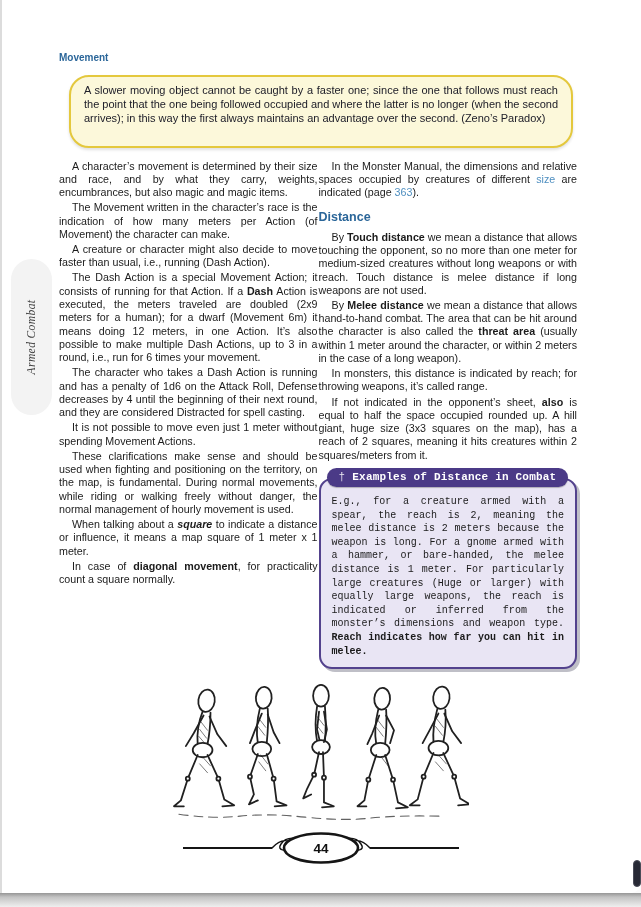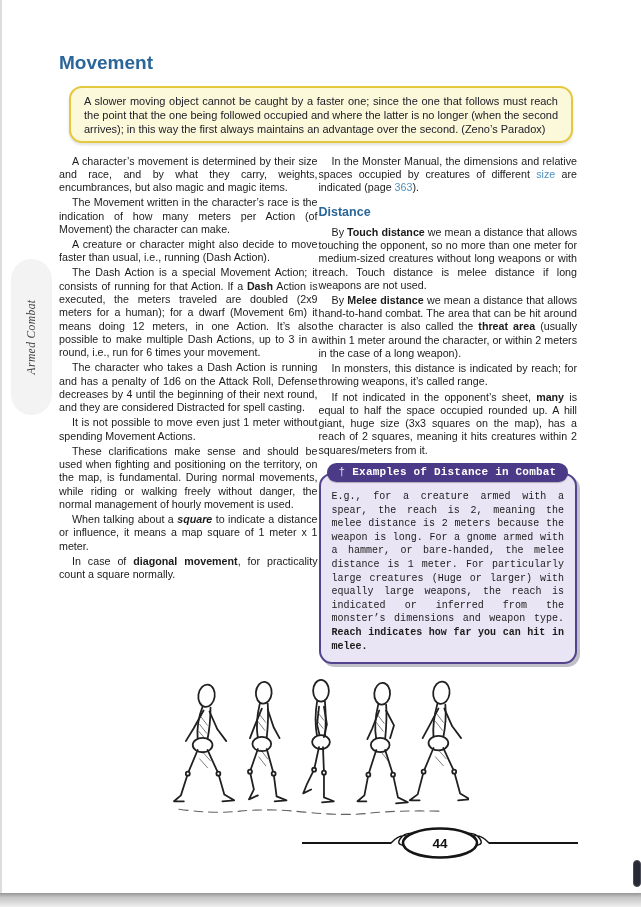--- a/index.html
+++ b/index.html
@@ -35,25 +35,25 @@
     background:#f3f3f3;border-radius:21px;
     display:flex;align-items:center;justify-content:center;
   }
   .side-tab span{
     transform:rotate(-90deg);white-space:nowrap;
     font-family:"Liberation Serif",serif;font-style:italic;
     font-size:11.5px;color:#3c3c3c;letter-spacing:.4px;
   }
   .content{position:relative;margin:52px 58px 0 57px;}
   .section-heading{
-    font-size:19px;font-weight:700;color:var(--heading);margin:0 0 9px 0;
+    font-size:10px;font-weight:700;color:var(--heading);margin:0 0 9px 0;
   }
   .callout-yellow{
     margin:12px 10px;border:2px solid var(--ybd);background:var(--ybg);
-    border-radius:13px;padding:7px 13px 4px;
+    border-radius:20px;padding:7px 13px 20px;
     font-size:11px;line-height:13.9px;color:#20202a;text-align:justify;
     box-shadow:0 2px 3px rgba(0,0,0,.12);
   }
   .cols{display:flex;gap:1px;margin-top:5px;}
   .col{width:258.5px;}
   .para{
     margin:0 0 1.8px;font-size:10.7px;line-height:13.3px;
     text-align:justify;text-indent:13px;color:var(--ink);
   }
   .b{font-weight:700;}
@@ -70,21 +70,21 @@
     font-family:Liberation Mono, monospace;
   }
   .callout-purple .para{text-indent:0;font-size:10px;line-height:13.6px;}
   .pill{
     position:absolute;top:-12px;left:6px;background:var(--pdk);color:#fff;
     border-radius:11px;padding:3px 12px 4px;font-size:11px;font-weight:700;
     white-space:nowrap;letter-spacing:.2px;box-shadow:0 1px 1px rgba(0,0,0,.25);
   }
   .pill .dagger{font-weight:400;margin-right:7px;opacity:.9;}
   .figures{display:flex;justify-content:center;margin-top:14px;}
-  .footer-divider{display:flex;justify-content:flex-end;margin-top:4px;}
+  .footer-divider{display:flex;justify-content:center;margin-top:4px;}
 </style>
 </head>
 <body>
 
 <div class="sheet">
 
   <div class="side-tab">
     <span>Armed Combat</span>
   </div>
 
@@ -108,21 +108,21 @@
         </div>
       <div class="col">
         <div>
             <p class="para"><span>In the Monster Manual, the dimensions and relative spaces occupied by creatures of different </span><span class="link">size</span><span> are indicated (page </span><span class="link">363</span><span>).</span></p>
           </div>
         <div class="distance-heading">Distance</div>
         <div>
             <p class="para"><span>By </span><span class="b">Touch distance</span><span> we mean a distance that allows touching the opponent, so no more than one meter for medium-sized creatures without long weapons or with reach. Touch distance is melee distance if long weapons are not used.</span></p>
             <p class="para"><span>By </span><span class="b">Melee distance</span><span> we mean a distance that allows hand-to-hand combat. The area that can be hit around the character is also called the </span><span class="b">threat area</span><span> (usually within 1 meter around the character, or within 2 meters in the case of a long weapon).</span></p>
             <p class="para"><span>In monsters, this distance is indicated by reach; for throwing weapons, it’s called range.</span></p>
-            <p class="para"><span>If not indicated in the opponent’s sheet, </span><span class="b">many</span><span> is equal to half the space occupied rounded up. A hill giant, huge size (3x3 squares on the map), has a reach of 2 squares, meaning it hits creatures within 2 squares/meters from it.</span></p>
+            <p class="para"><span>If not indicated in the opponent’s sheet, </span><span class="b">also</span><span> is equal to half the space occupied rounded up. A hill giant, huge size (3x3 squares on the map), has a reach of 2 squares, meaning it hits creatures within 2 squares/meters from it.</span></p>
           </div>
 
         <div class="callout-purple">
           <div class="pill">
             <span class="dagger">†</span><span>Examples of Distance in Combat</span>
           </div>
           <div>
               <p class="para"><span>E.g., for a creature armed with a spear, the reach is 2, meaning the melee distance is 2 meters because the weapon is long. For a gnome armed with a hammer, or bare-handed, the melee distance is 1 meter. For particularly large creatures (Huge or larger) with equally large weapons, the reach is indicated or inferred from the monster’s dimensions and weapon type. </span><span class="b">Reach indicates how far you can hit in melee.</span></p>
             </div>
         </div>

